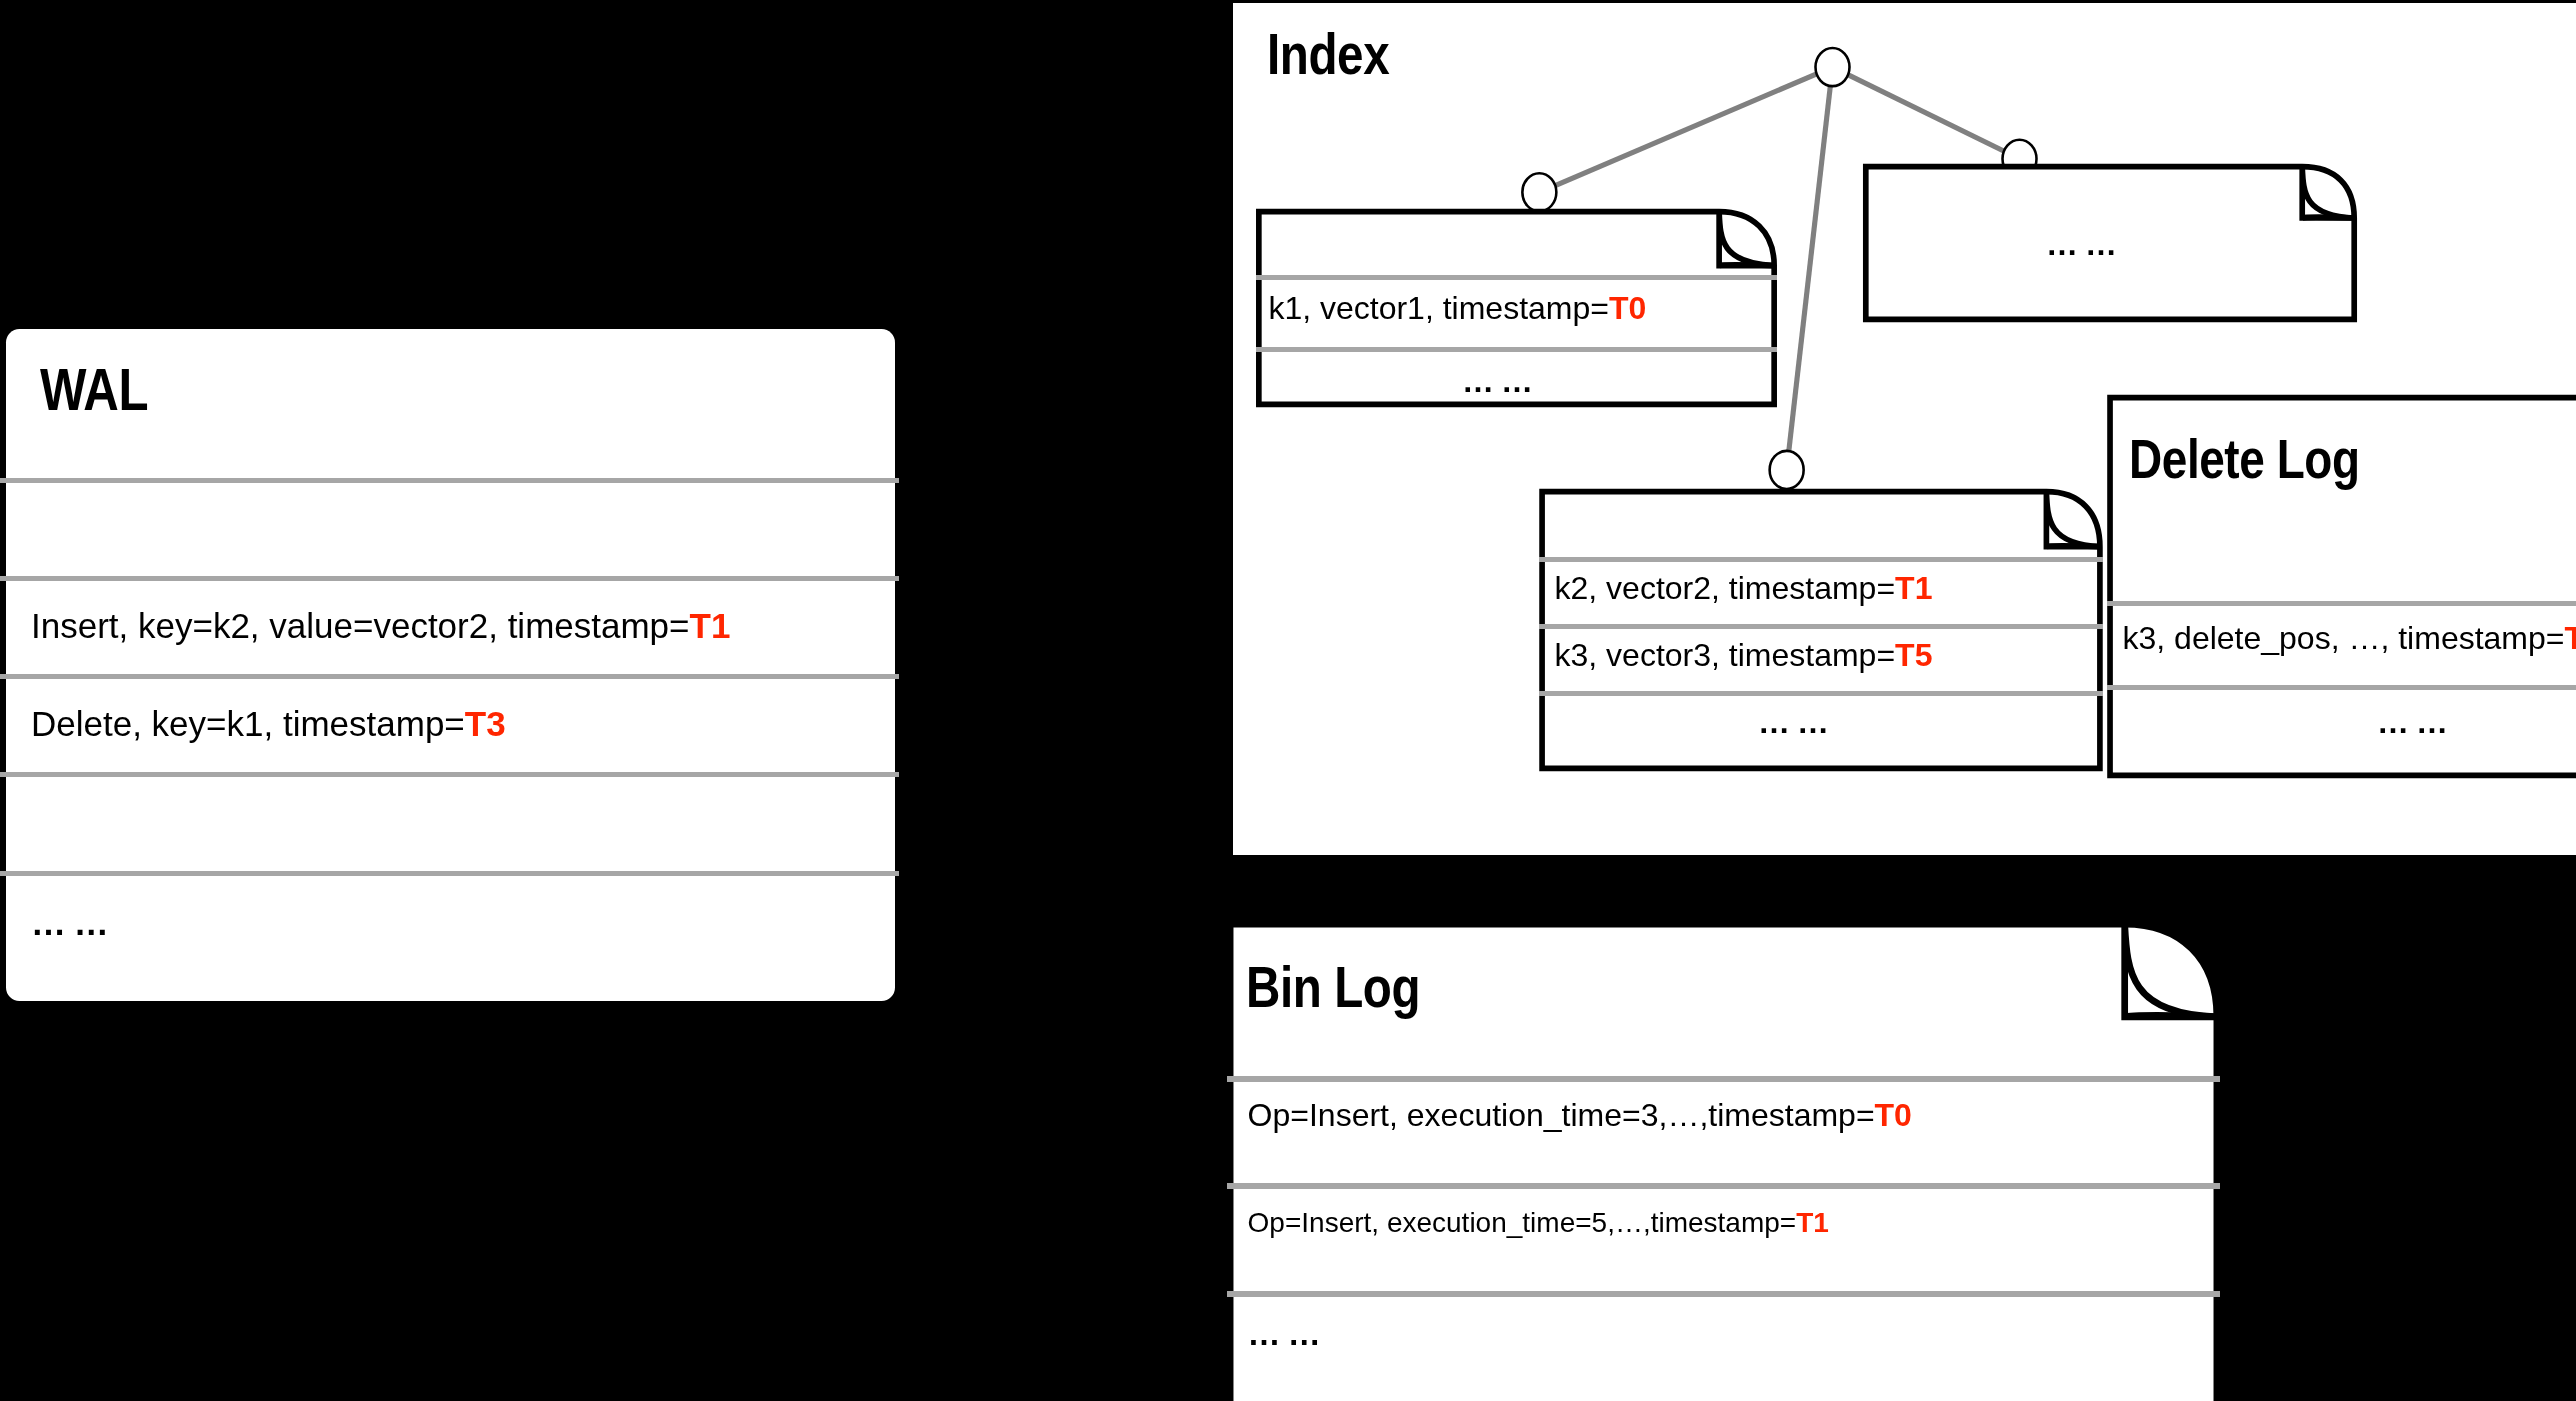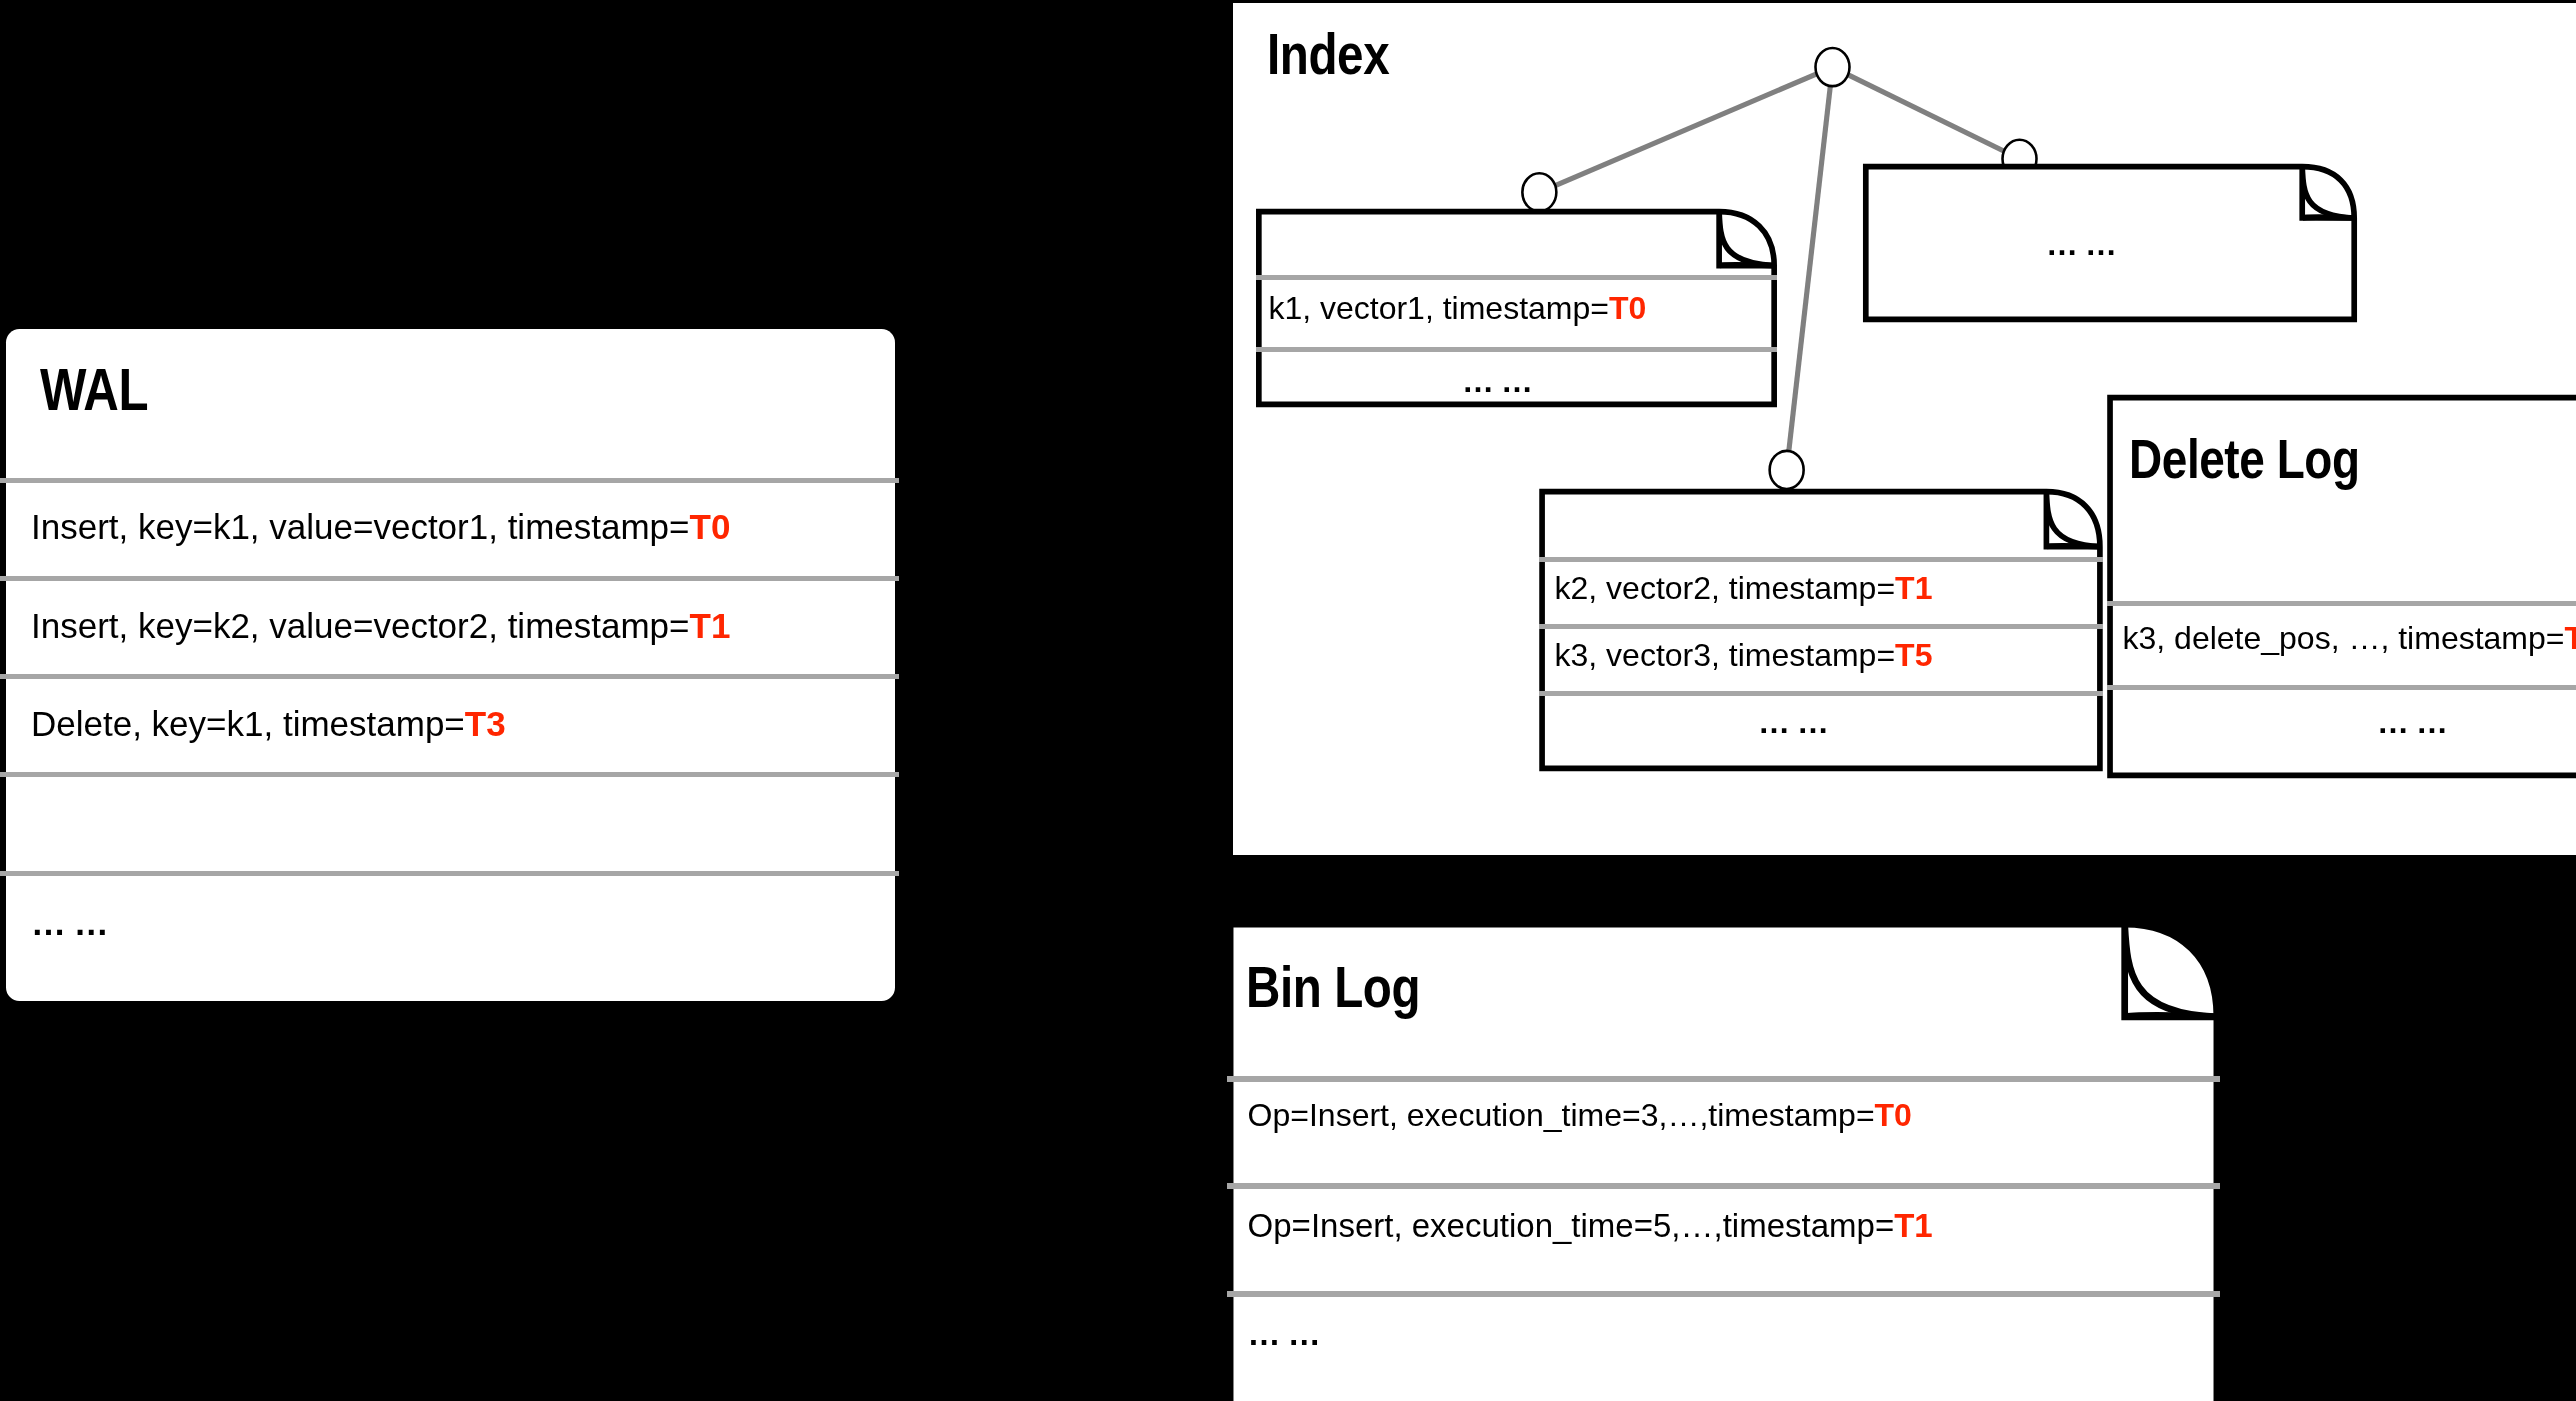--- a/index.html
+++ b/index.html
@@ -33,23 +33,20 @@
   <div class="panel" style="left:5.7px;top:329px;width:889px;height:672px;border-radius:13.4px;">
   </div>
   <div class="panel-title" style="left:40px;top:355px;font-size:60px;">WAL</div>
 
   <div class="sep" style="left:0px;top:478px;width:899px;height:4.6px;"></div>
   <div class="sep" style="left:0px;top:576px;width:899px;height:4.6px;"></div>
   <div class="sep" style="left:0px;top:674px;width:899px;height:4.6px;"></div>
   <div class="sep" style="left:0px;top:772px;width:899px;height:4.6px;"></div>
   <div class="sep" style="left:0px;top:871px;width:899px;height:4.6px;"></div>
 
-  <div class="rowtext" style="left:31px;top:507px;font-size:35px;">
-    <span>Insert, key=k1, value=vector1, timestamp=</span><span class="ts">T0</span>
-  </div>
   <div class="rowtext" style="left:31px;top:606px;font-size:35px;">
     <span>Insert, key=k2, value=vector2, timestamp=</span><span class="ts">T1</span>
   </div>
   <div class="rowtext" style="left:31px;top:704px;font-size:35px;text-align:right;">
     <span>Delete, key=k1, timestamp=</span><span class="ts">T3</span>
   </div>
   <div class="rowtext dots" style="left:31px;top:903px;font-size:35px;">
     <span>……</span>
   </div>
 
@@ -140,21 +137,21 @@
       <path fill="none" stroke="#000000" stroke-width="13" d="M1743,6 C1748,100 1754,180 1922,186 L1743,186 Z"></path>
       <path fill="none" stroke="#000000" stroke-width="13" d="M1922,186 C1840,182 1754,182 1743,186"></path>
     </svg>
     <div class="panel-title" style="left:18.5px;top:32px;font-size:58px;">Bin Log</div>
     <div class="sep" style="left:0;top:155px;width:993px;height:5.7px;"></div>
     <div class="sep" style="left:0;top:262px;width:993px;height:5.7px;"></div>
     <div class="sep" style="left:0;top:370px;width:993px;height:5.7px;"></div>
     <div class="rowtext" style="left:20.6px;top:176px;font-size:32px;">
       <span>Op=Insert, execution_time=3,…,timestamp=</span><span class="ts">T0</span>
     </div>
-    <div class="rowtext" style="left:20.6px;top:286px;font-size:33px;">
+    <div class="rowtext" style="left:20.6px;top:286px;font-size:28px;">
       <span>Op=Insert, execution_time=5,…,timestamp=</span><span class="ts">T1</span>
     </div>
     <div class="rowtext dots" style="left:20.6px;top:394px;font-size:33px;">
       <span>……</span>
     </div>
   </div>
 
 </div>
 
 

